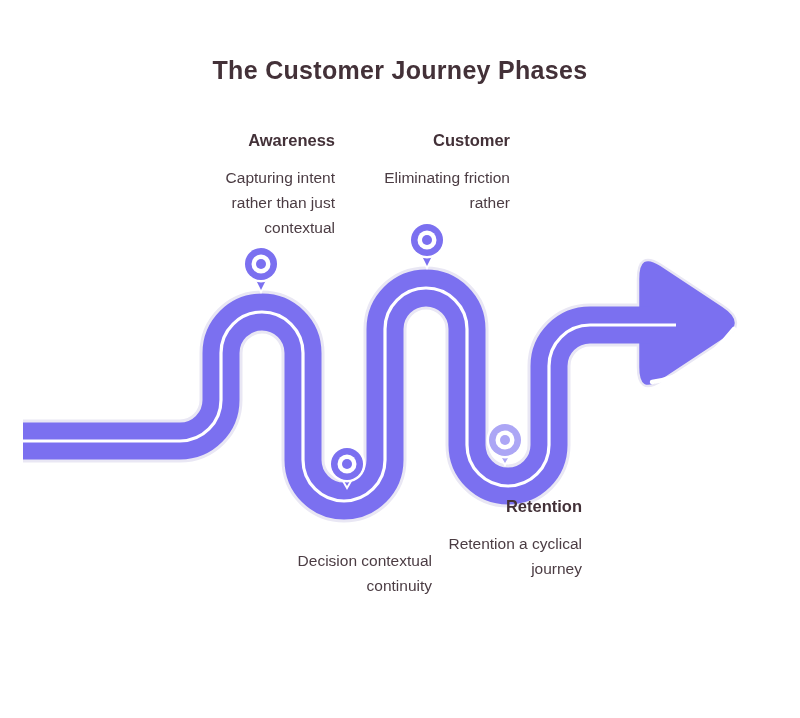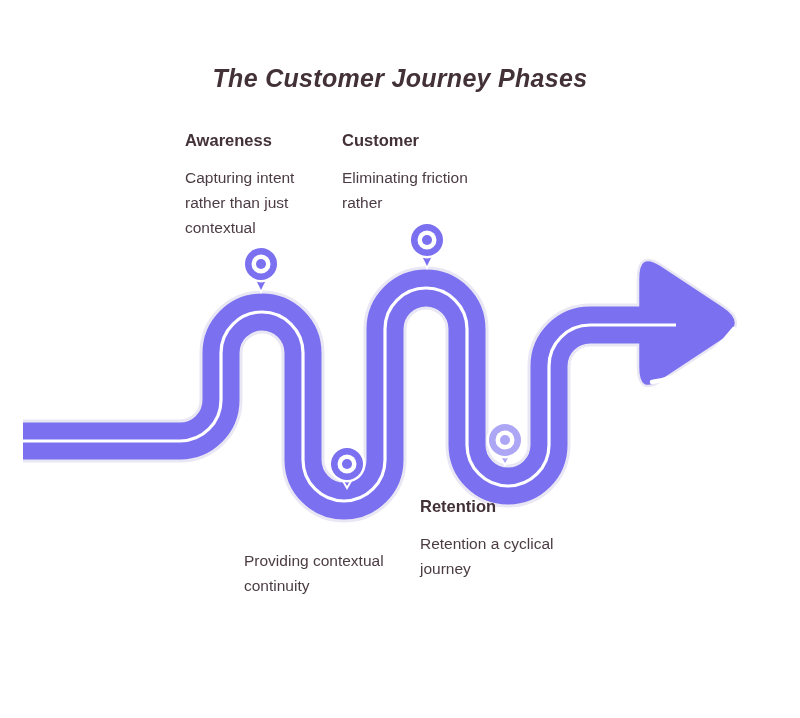--- a/index.html
+++ b/index.html
@@ -5,39 +5,38 @@
   html,body{margin:0;padding:0;background:#ffffff;}
   .canvas{
     position:relative;
     width:800px;height:718px;
     background:#ffffff;
     overflow:hidden;
     font-family:"Liberation Sans", sans-serif;
   }
   .title{
     position:absolute;
-    top:64px;left:0;width:100%;
+    top:56px;left:0;width:100%;
     margin:0;
     text-align:center;
     font-size:25px;
     font-weight:bold;
     letter-spacing:.3px;
     color:#433138;
-    font-style:italic;
   }
   .road-svg{position:absolute;left:0;top:0;}
   .road-casing{fill:none;stroke-width:43;stroke-linejoin:round;}
   .road{fill:none;stroke-width:37;stroke-linejoin:round;}
   .road-line{fill:none;stroke-width:3.2;}
   .arrow-body{stroke:#E9E7F4;stroke-width:2.5;stroke-linejoin:round;}
   .arrow-swoosh{fill:none;stroke:#ffffff;stroke-width:4.5;stroke-linecap:round;}
   .pin-white{fill:#ffffff;}
   .phase{
     position:absolute;
-    text-align:left;
+    text-align:right;
     transform:translateX(-50%);
   }
   .phase-name{
     font-size:16.5px;
     font-weight:bold;
     color:#433138;
     margin-bottom:15px;
   }
   .phase-desc{
     font-size:15.5px;
@@ -111,21 +110,21 @@
     <div class="phase-name">Awareness</div>
     <div class="phase-desc">Capturing intent rather than just contextual</div>
   </div>
 
   <div class="phase phase-decision">
     <div class="phase-name">Customer</div>
     <div class="phase-desc">Eliminating friction rather</div>
   </div>
 
   <div class="phase phase-consideration">
-    <div class="phase-desc">Providing contextual continuity</div>
+    <div class="phase-desc">Decision contextual continuity</div>
   </div>
 
   <div class="phase phase-retention">
     <div class="phase-name">Retention</div>
     <div class="phase-desc">Retention a cyclical journey</div>
   </div>
 
 </div>
 
 </body></html>

